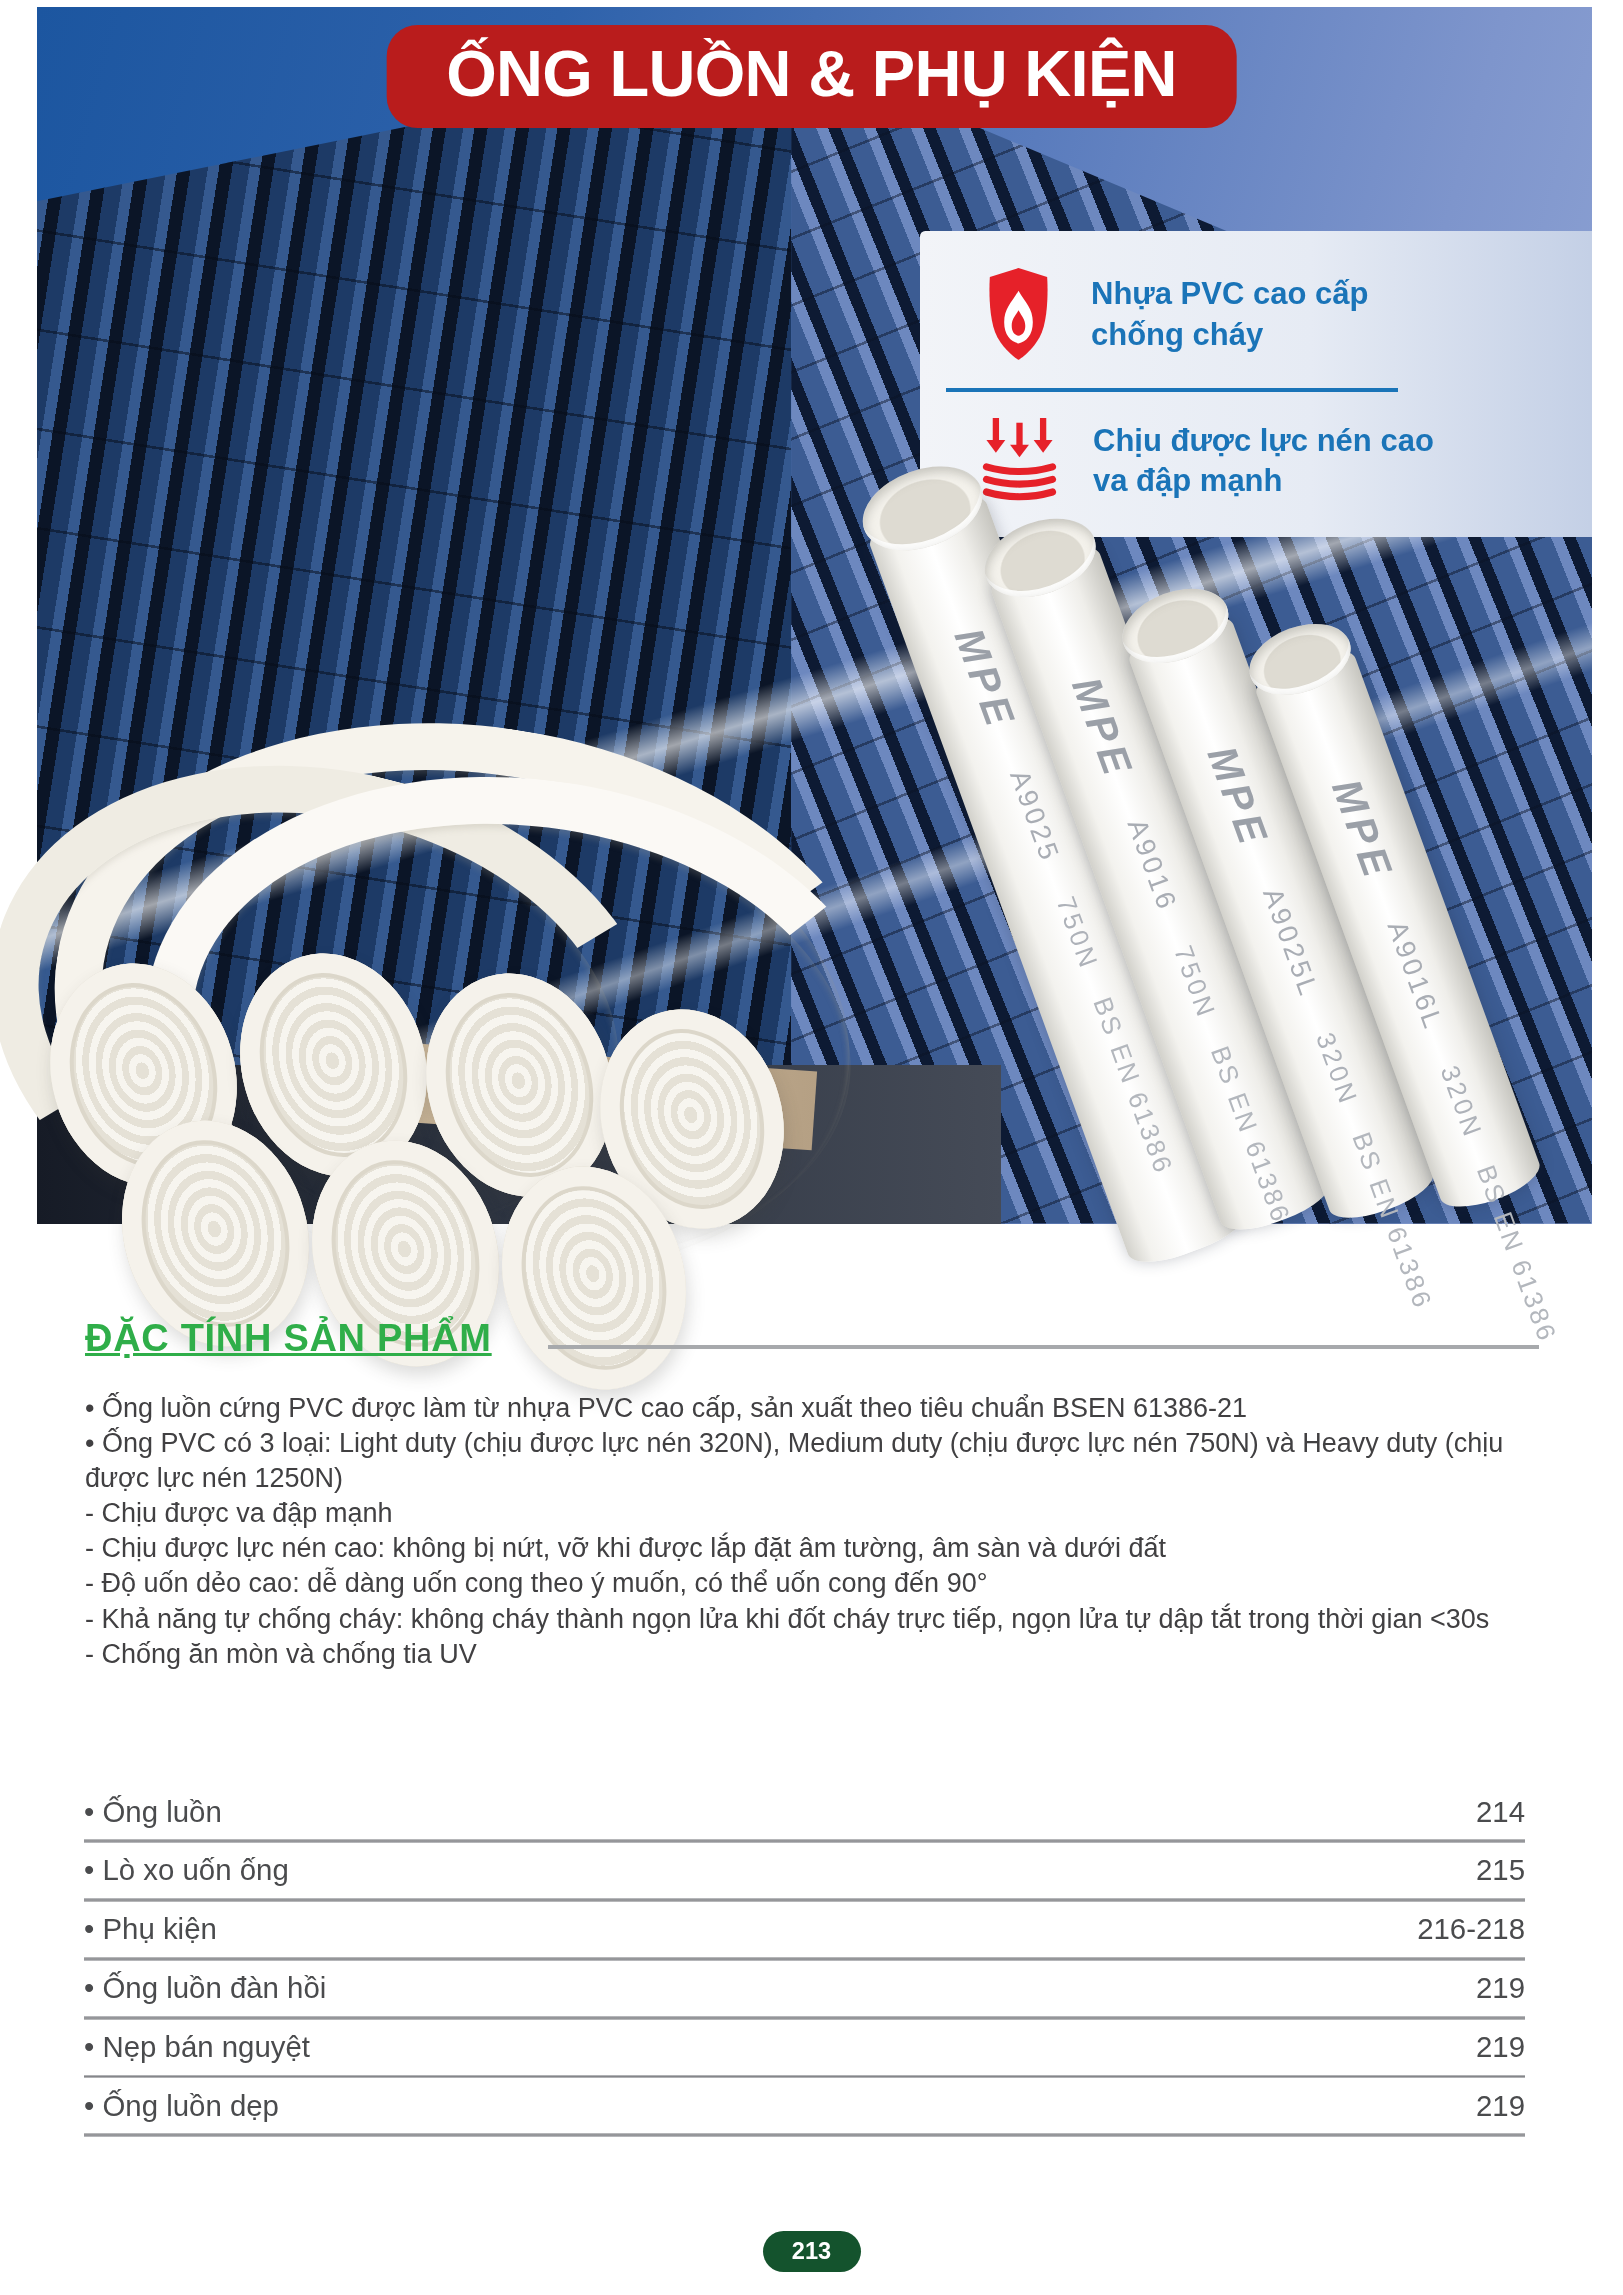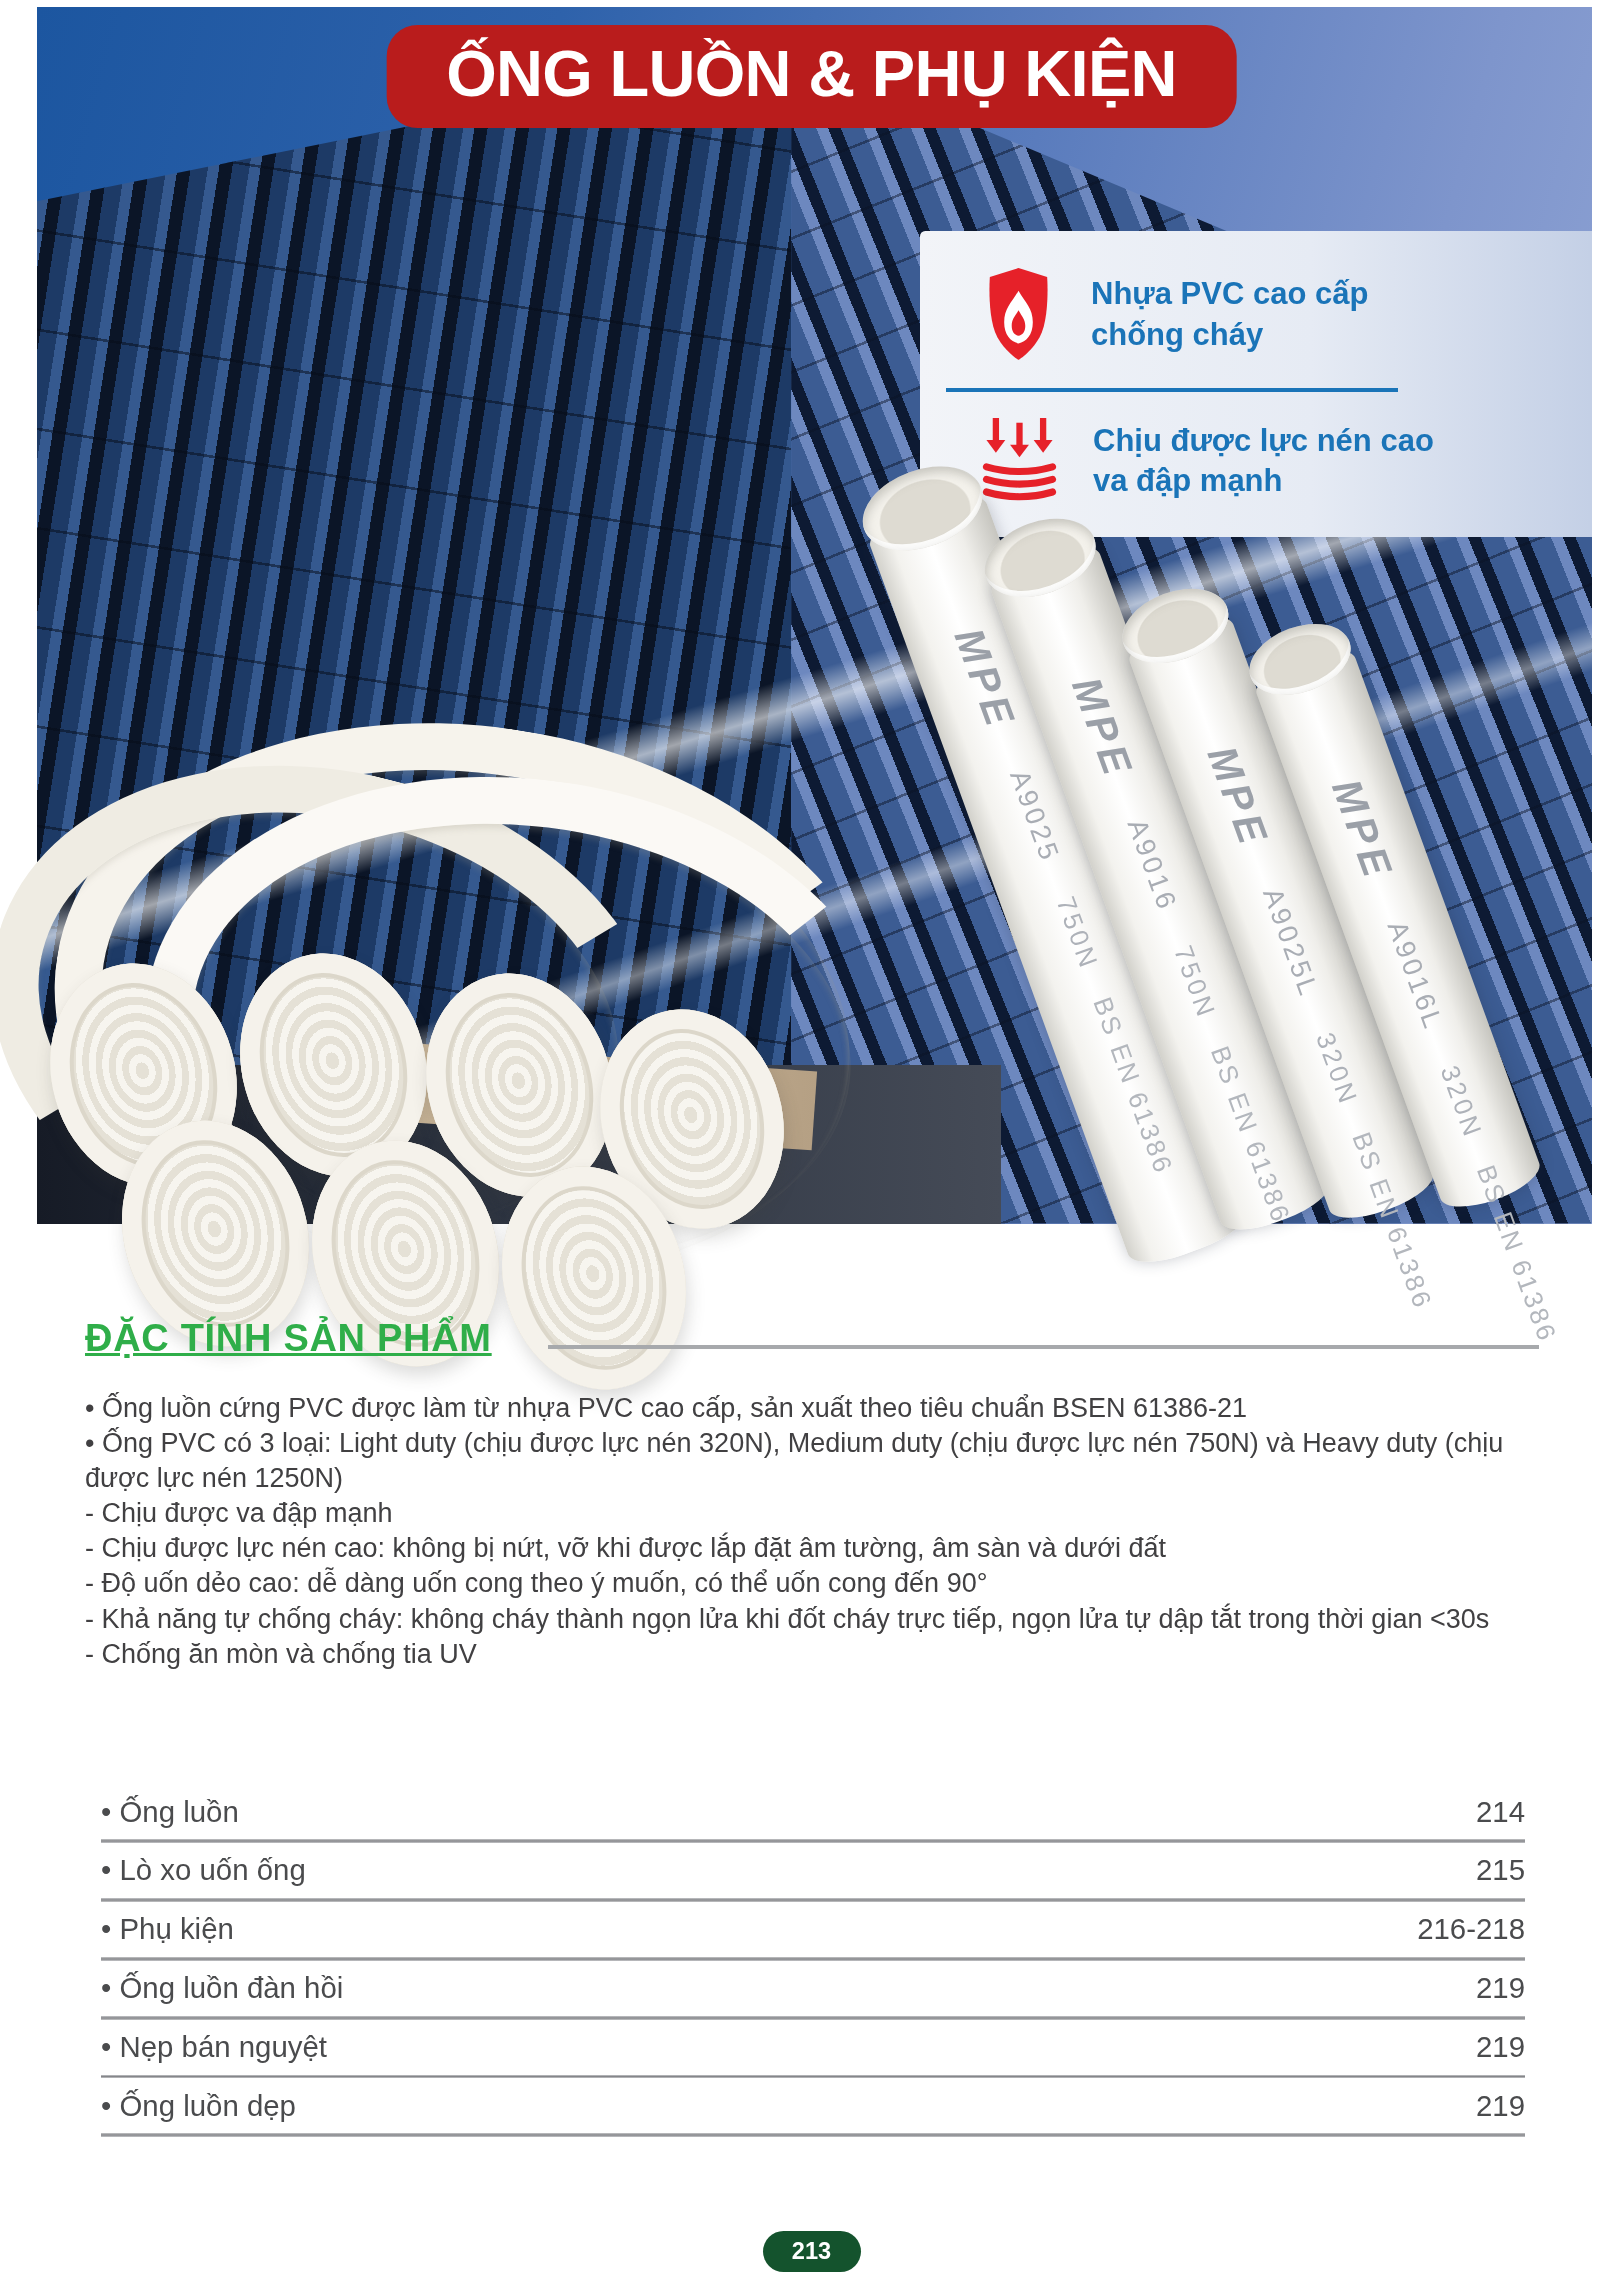--- a/index.html
+++ b/index.html
@@ -72,21 +72,21 @@
 
   
   .features{position:absolute;left:85px;right:84px;top:1317px;}
   .features-head{display:flex;align-items:center;}
   .features-title{color:#2fae49;font-weight:bold;font-size:38px;letter-spacing:0.7px;white-space:nowrap;text-decoration:underline;}
   .features-rule{flex:1;height:3.9px;background:#a7a9ac;margin-left:56px;margin-top:17px;}
   .bullets{margin-top:31px;font-size:27px;color:#414042;line-height:1.3;}
   .bullet{margin:0;}
 
   
-  .toc{position:absolute;left:101px;right:98px;top:1784px;}
+  .toc{position:absolute;left:84px;right:98px;top:1784px;}
   .toc-row{display:flex;justify-content:space-between;align-items:center;height:55px;
     font-size:29.4px;color:#4a4b4d;}
   .toc-page{color:#4a4b4d;}
   .toc-div{height:3.9px;background:linear-gradient(#c6c7c9,#85868a,#c6c7c9);}
 
   
   .page-badge{position:absolute;left:50%;top:2231px;transform:translateX(-50%);
     width:98px;height:41px;border-radius:21px;background:#14532d;color:#fff;
     font-weight:bold;font-size:23.6px;display:flex;align-items:center;justify-content:center;}
 </style>

